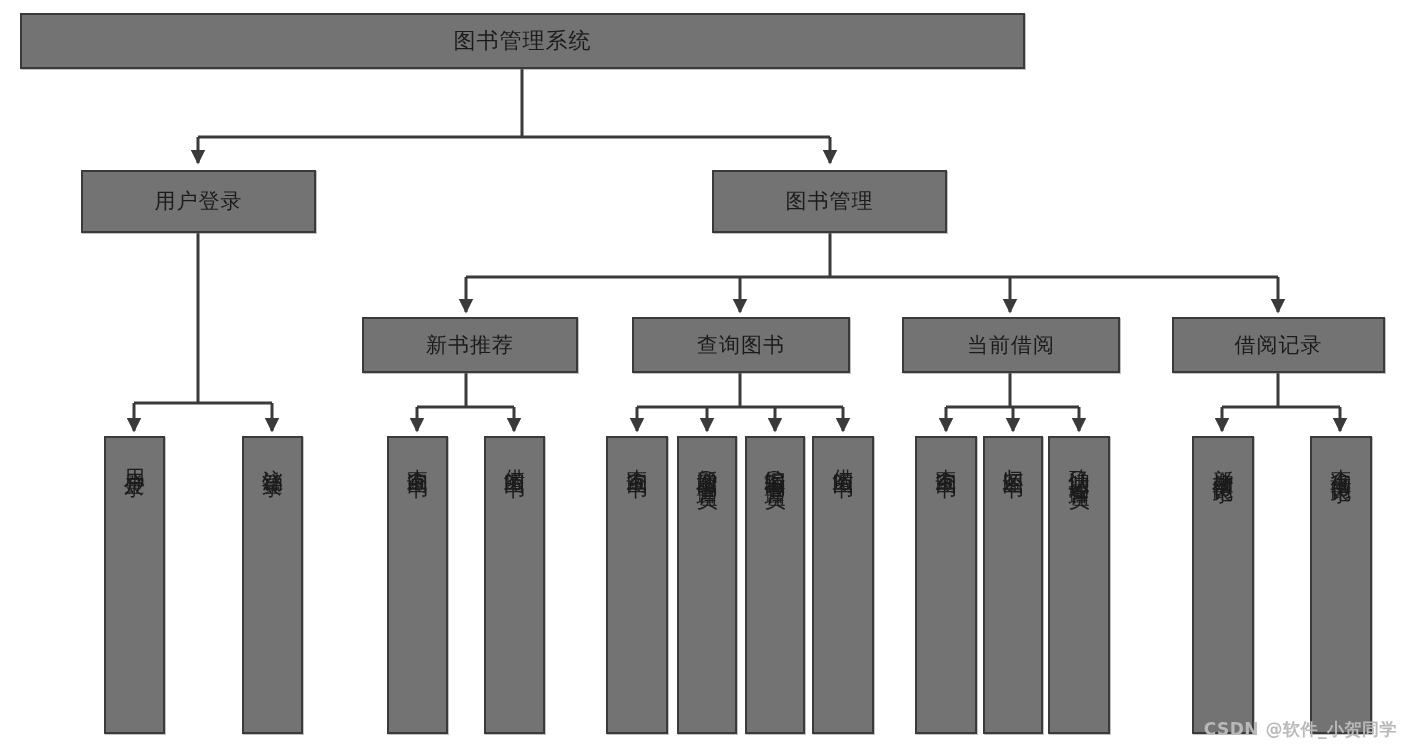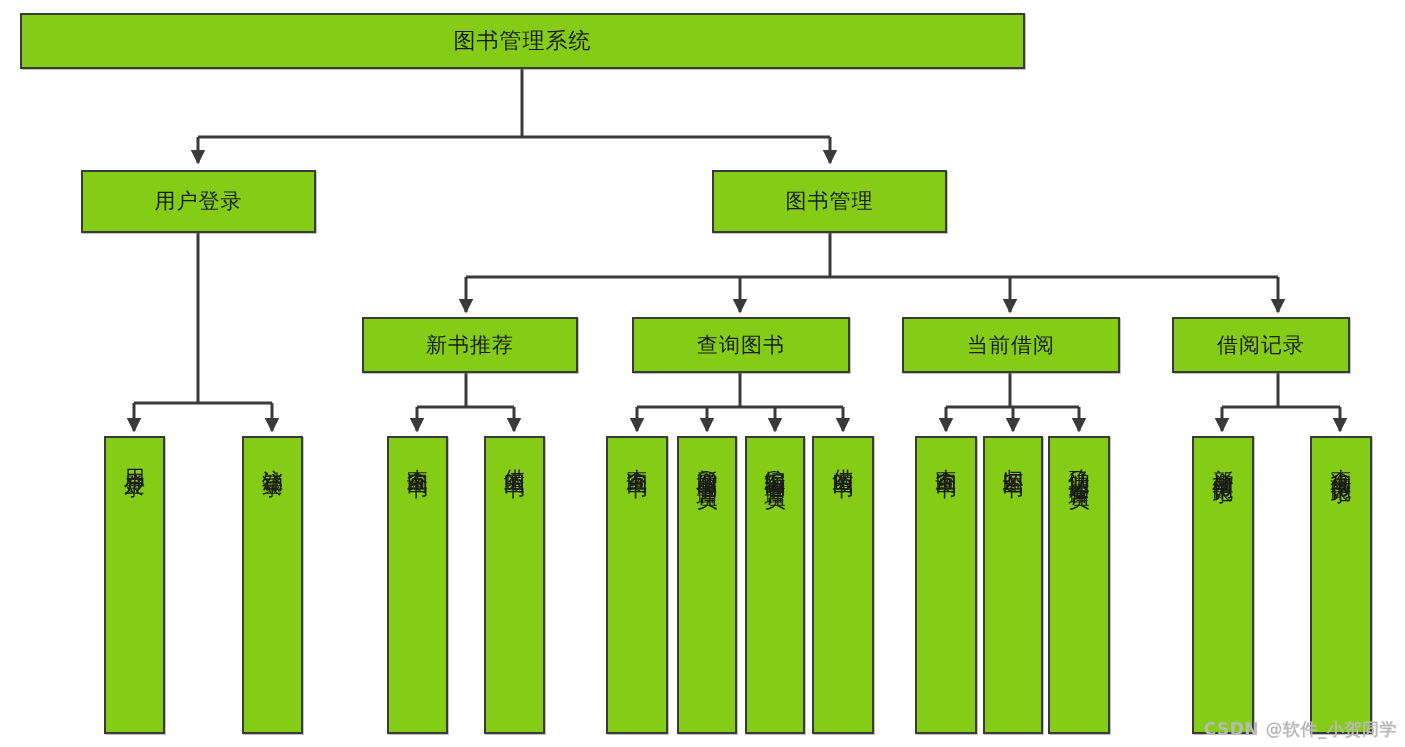--- a/index.html
+++ b/index.html
@@ -9,21 +9,21 @@
     font-family:"DejaVu Sans","Liberation Sans",sans-serif;
     color:#1a1a1a;
   }
   #diagram{position:absolute;inset:0;width:1405px;height:747px;}
   
   #wires{position:absolute;left:0;top:0;width:1405px;height:747px;pointer-events:none;}
 
   .node{
     position:absolute;
     box-sizing:border-box;
-    background:#84cc16;
+    background:#737373;
     border:2.5px solid #3a3a3a;
     display:flex;
     align-items:center;
     justify-content:center;
     box-shadow:1px 1px 0 rgba(120,120,120,.45);
   }
   .node .label{
     font-size:21px;
     letter-spacing:1px;
     line-height:1.15;
@@ -130,21 +130,21 @@
 
   <div class="node lvl2" style="left:362px;top:317px;width:216px;height:56px;">
     <span class="label">新书推荐</span>
   </div>
   <div class="node lvl2" style="left:632px;top:317px;width:218px;height:56px;">
     <span class="label">查询图书</span>
   </div>
   <div class="node lvl2" style="left:902px;top:317px;width:218px;height:56px;">
     <span class="label">当前借阅</span>
   </div>
-  <div class="node lvl2" style="left:1172px;top:317px;width:178px;height:56px;">
+  <div class="node lvl2" style="left:1172px;top:317px;width:213px;height:56px;">
     <span class="label">借阅记录</span>
   </div>
 
   <div class="node leaf" style="left:104px;top:436px;width:61px;height:298px;">
     <span class="label">用户登录</span>
   </div>
   <div class="node leaf" style="left:242px;top:436px;width:61px;height:298px;">
     <span class="label">注销登录</span>
   </div>
 

